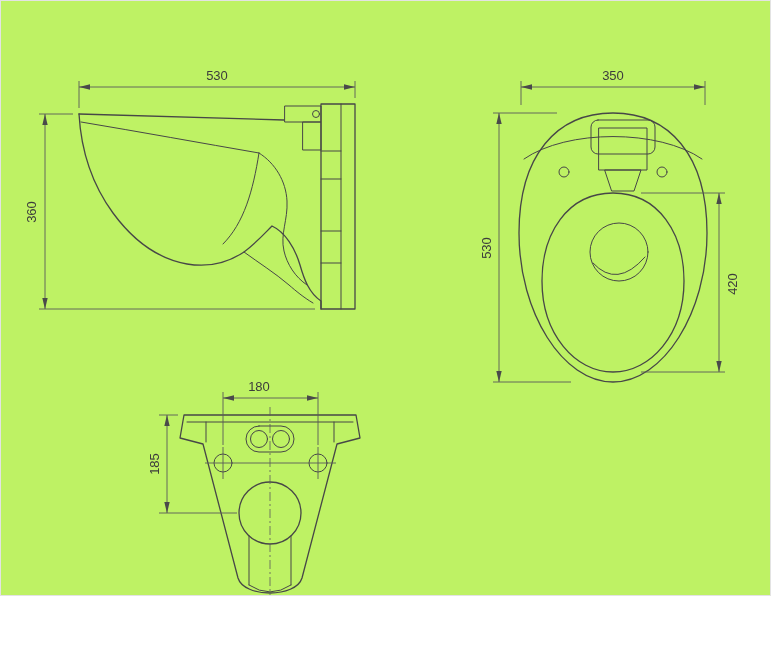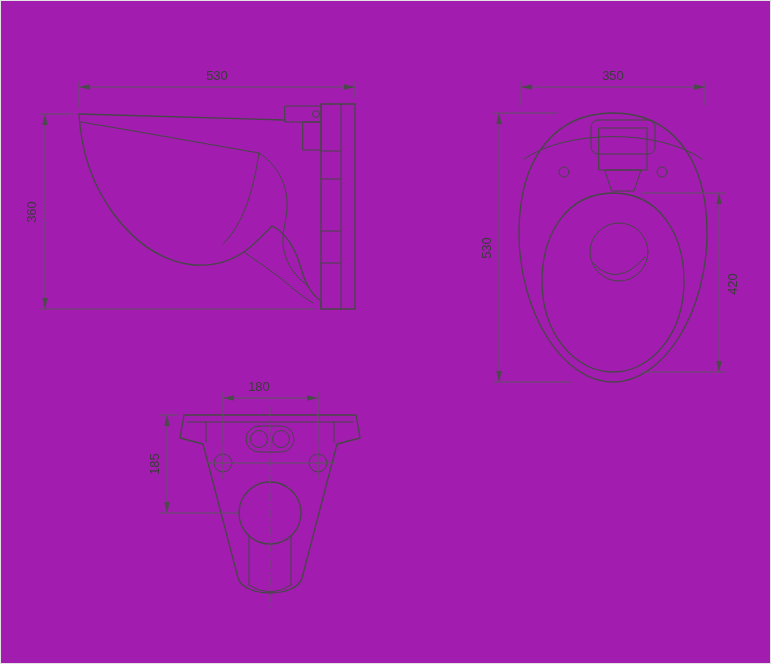--- a/index.html
+++ b/index.html
@@ -1,19 +1,19 @@
 <!DOCTYPE html>
 <html><head>
 <meta charset="utf-8">
 <style>
   html,body{margin:0;padding:0;background:#ffffff;}
   .canvas{
     position:relative;
-    width:771px;height:664px;
-    background:#a21caf;
+    width:771px;height:596px;
+    background:#bef264;
     border:1px solid #e3e3e3;
     box-sizing:border-box;
     font-family:"Liberation Sans", sans-serif;
     overflow:hidden;
   }
   svg{display:block;}
   .outline{fill:none;stroke:#474747;stroke-width:1.3;stroke-linejoin:round;stroke-linecap:round;}
   .detail{fill:none;stroke:#474747;stroke-width:1;stroke-linejoin:round;stroke-linecap:round;}
   .dim{fill:none;stroke:#5a5a5a;stroke-width:0.9;}
   .centerline{fill:none;stroke:#5a5a5a;stroke-width:0.8;stroke-dasharray:9 3 2 3;}

